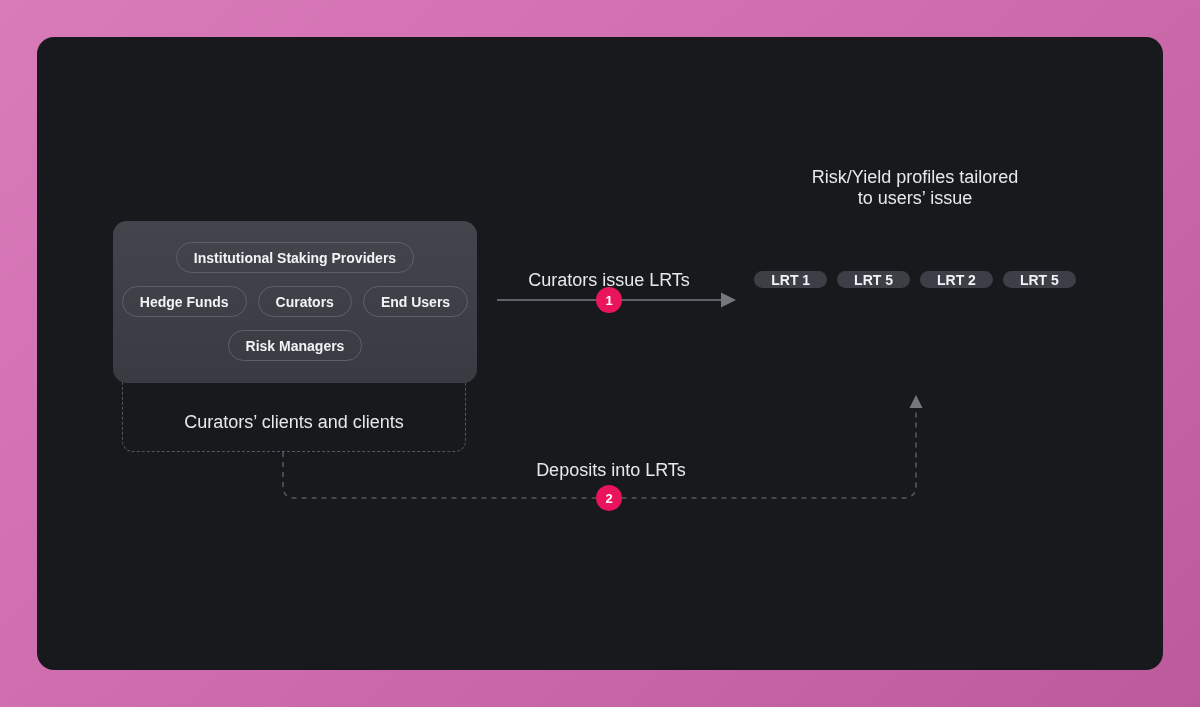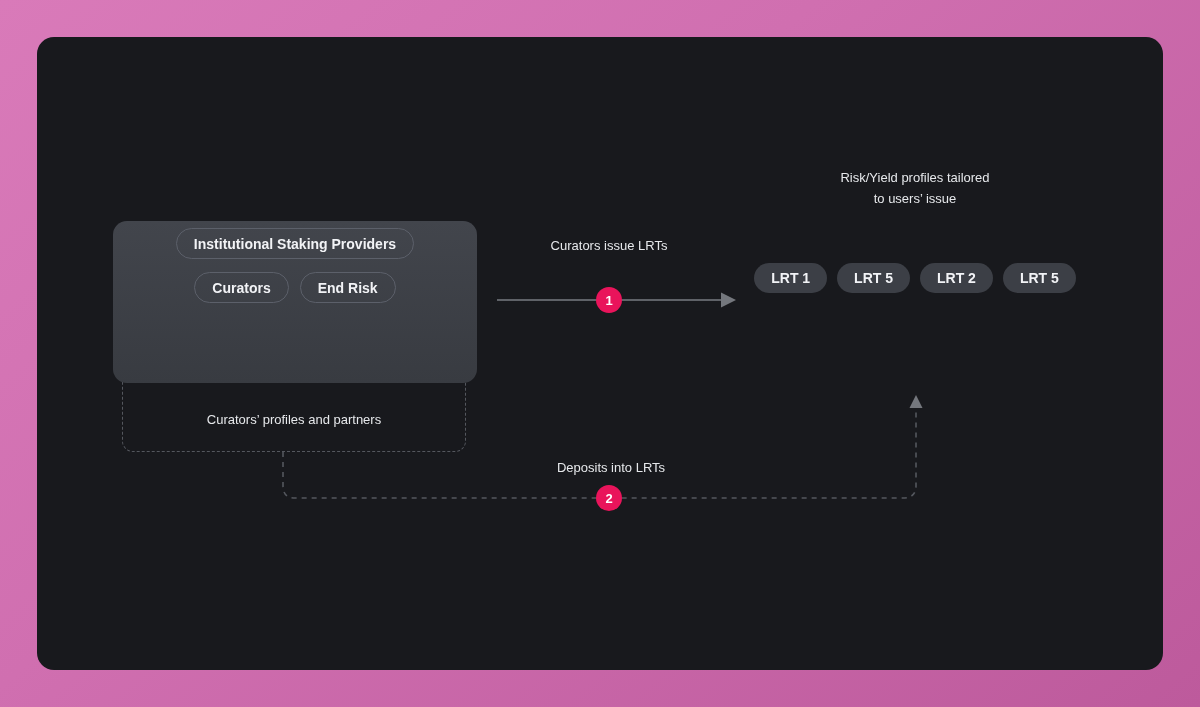--- a/index.html
+++ b/index.html
@@ -17,42 +17,42 @@
   .dashed-box {
     position:absolute; border:1.5px dashed #54575e; border-radius:11px;
   }
   #clients-dashed { left:122px; top:300px; width:344px; height:152px; }
 
   .group-card {
     position:absolute; left:113px; top:221px; width:364px; height:162px;
     background:linear-gradient(#42454c,#383b41);
     border-radius:14px;
     display:flex; flex-direction:column; align-items:center;
-    padding-top:7px; gap:13px;
+    padding-top:21px; gap:13px;
   }
   .pill-row { display:flex; gap:11px; justify-content:center; }
   .pill {
     height:31px; display:flex; align-items:center; justify-content:center;
     padding:0 17px; border-radius:16px; white-space:nowrap;
     color:#f2f3f6; font-weight:bold; font-size:14px;
   }
   .pill.outlined { border:1px solid #5c606a; background:transparent; }
-  .pill.solid    { background:#3c3f46; height:30px; border-radius:17px; }
+  .pill.solid    { background:#3c3f46; height:17px; border-radius:17px;margin-top:8px; }
 
   .lrt-rows {
     position:absolute; left:743px; top:263px; width:344px;
     display:flex; flex-direction:column; align-items:center; gap:9px;
   }
   .lrt-rows .pill-row { gap:10px; }
 
   .flow-label, .caption, .lrt-title {
-    position:absolute; color:#e6e8eb; font-size:13px; white-space:nowrap;
+    position:absolute; color:#e6e8eb; font-size:18px; white-space:nowrap;
     transform:translateX(-50%);
   }
-  #label-issue   { left:609px; top:238px; }
+  #label-issue   { left:609px; top:270px; }
   #label-deposit { left:611px; top:460px; }
   #clients-caption { left:294px; top:412px; }
   .lrt-title { left:915px; top:167px; text-align:center; line-height:21px; }
 
   .badge {
     position:absolute; width:26px; height:26px; border-radius:50%;
     background:#e9145b; color:#ffffff; font-size:13px; font-weight:bold;
     display:flex; align-items:center; justify-content:center;
     transform:translate(-50%,-50%);
   }
@@ -67,26 +67,30 @@
 <div class="stage">
   <div class="panel"></div>
 
   <div class="dashed-box" id="clients-dashed"></div>
 
   <div class="group-card">
     <div class="pill-row">
       <div class="pill outlined">Institutional Staking Providers</div>
     </div>
     <div class="pill-row">
+      <div class="pill outlined">Hedge Funds</div>
       <div class="pill outlined">Curators</div>
-      <div class="pill outlined">End Risk</div>
+      <div class="pill outlined">End Users</div>
+    </div>
+    <div class="pill-row">
+      <div class="pill outlined">Risk Managers</div>
     </div>
   </div>
 
-  <div class="caption" id="clients-caption">Curators’ profiles and partners</div>
+  <div class="caption" id="clients-caption">Curators’ clients and clients</div>
 
   <div class="lrt-title">
     <div>Risk/Yield profiles tailored</div>
     <div>to users’ issue</div>
   </div>
 
   <div class="lrt-rows">
     <div class="pill-row">
       <div class="pill solid">LRT 1</div>
       <div class="pill solid">LRT 5</div>

